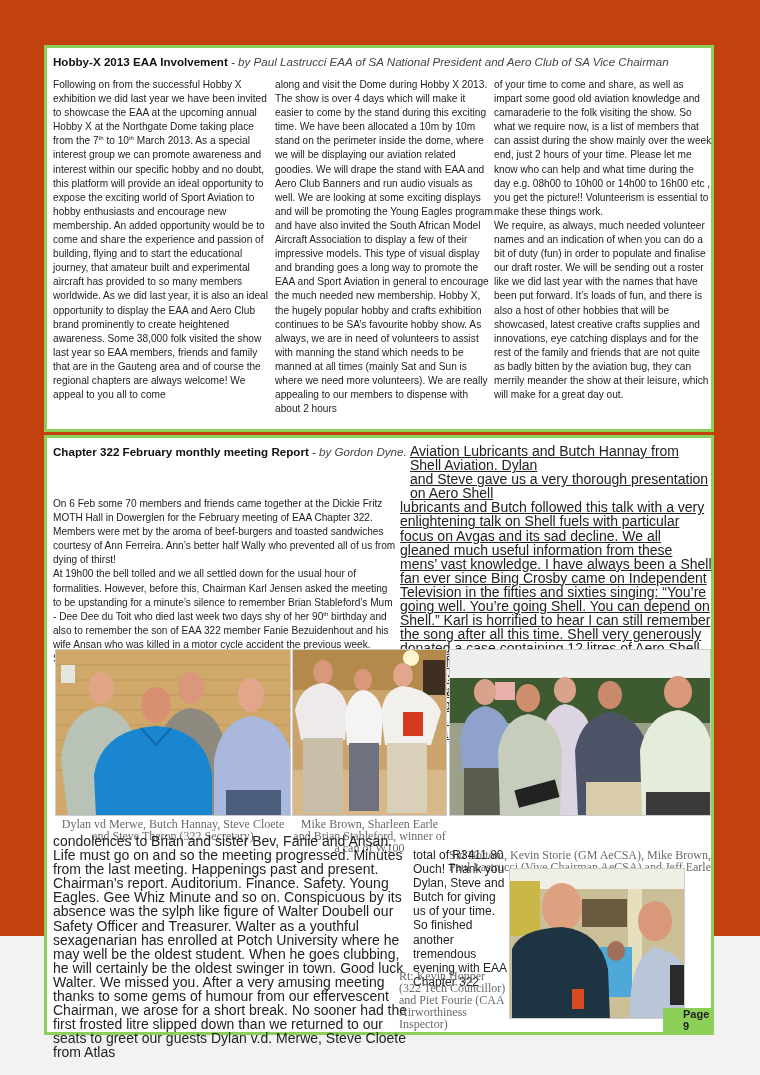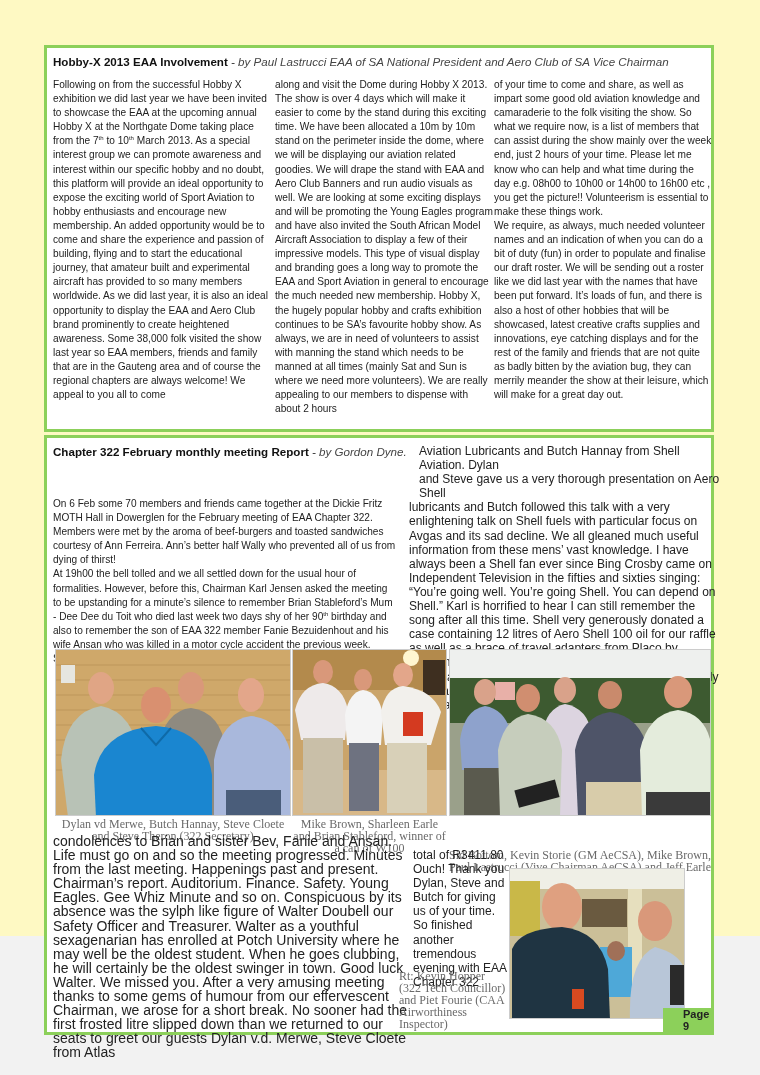--- a/index.html
+++ b/index.html
@@ -1,38 +1,38 @@
 <!DOCTYPE html>
 <html><head>
 <meta charset="utf-8">
 <style>
   * { box-sizing: border-box; margin: 0; padding: 0; }
   html, body { width: 760px; height: 1075px; background: #f2f2f2; overflow: hidden; }
   body { font-family: "Liberation Sans", sans-serif; color: #1a1a1a; position: relative; }
-  .page { position: absolute; left: 0; top: 0; width: 760px; height: 936px; background: #fef9c3; }
+  .page { position: absolute; left: 0; top: 0; width: 760px; height: 936px; background: #c2410c; }
   .box {
     position: absolute; border: 3px solid #8cd05a; background: #ffffff;
   }
   #box1 { left: 44px; top: 45px; width: 670px; height: 387px; }
   #box2 { left: 44px; top: 435px; width: 670px; height: 600px; }
 
   .title { position: absolute; left: 6px; top: 7px; font-size: 11.6px; white-space: nowrap; }
   .title b { font-weight: bold; color: #111; }
   .title i { color: #444; font-style: italic; }
 
   .col { position: absolute; font-size: 10.15px; line-height: 14.1px; color: #222; }
   .col p { margin: 0; }
   sup { font-size: 6px; vertical-align: super; line-height: 0; }
 
   #b1c1 { left: 6px; top: 30px; width: 218px; }
   #b1c2 { left: 228px; top: 30px; width: 218px; }
   #b1c3 { left: 447px; top: 30px; width: 218px; }
 
   #b2c1 { left: 6px; top: 35px; width: 345px; font-size: 10.1px; margin-top: 24px; }
-  #b2c2 { left: 362px; top: 6px; width: 313px; font-size: 12px; }
+  #b2c2 { left: 353px; top: 6px; width: 313px; font-size: 14px; text-decoration: underline; }
   #b2c2 .indent1 { padding-left: 10px; }
   #b2c2 .indent2 { padding-left: 10px; }
 
   .photo { position: absolute; overflow: hidden; border: 1px solid #ccc; }
   #photo1 { left: 8px; top: 211px; width: 236px; height: 167px; }
   #photo2 { left: 245px; top: 211px; width: 155px; height: 167px; }
   #photo3 { left: 402px; top: 211px; width: 262px; height: 167px; }
   #photo4 { left: 462px; top: 430px; width: 176px; height: 151px; }
 
   .caption { position: absolute; font-size: 12px; line-height: 12px; color: #6a6a6a; text-align: center; font-family: Liberation Serif, serif; }

